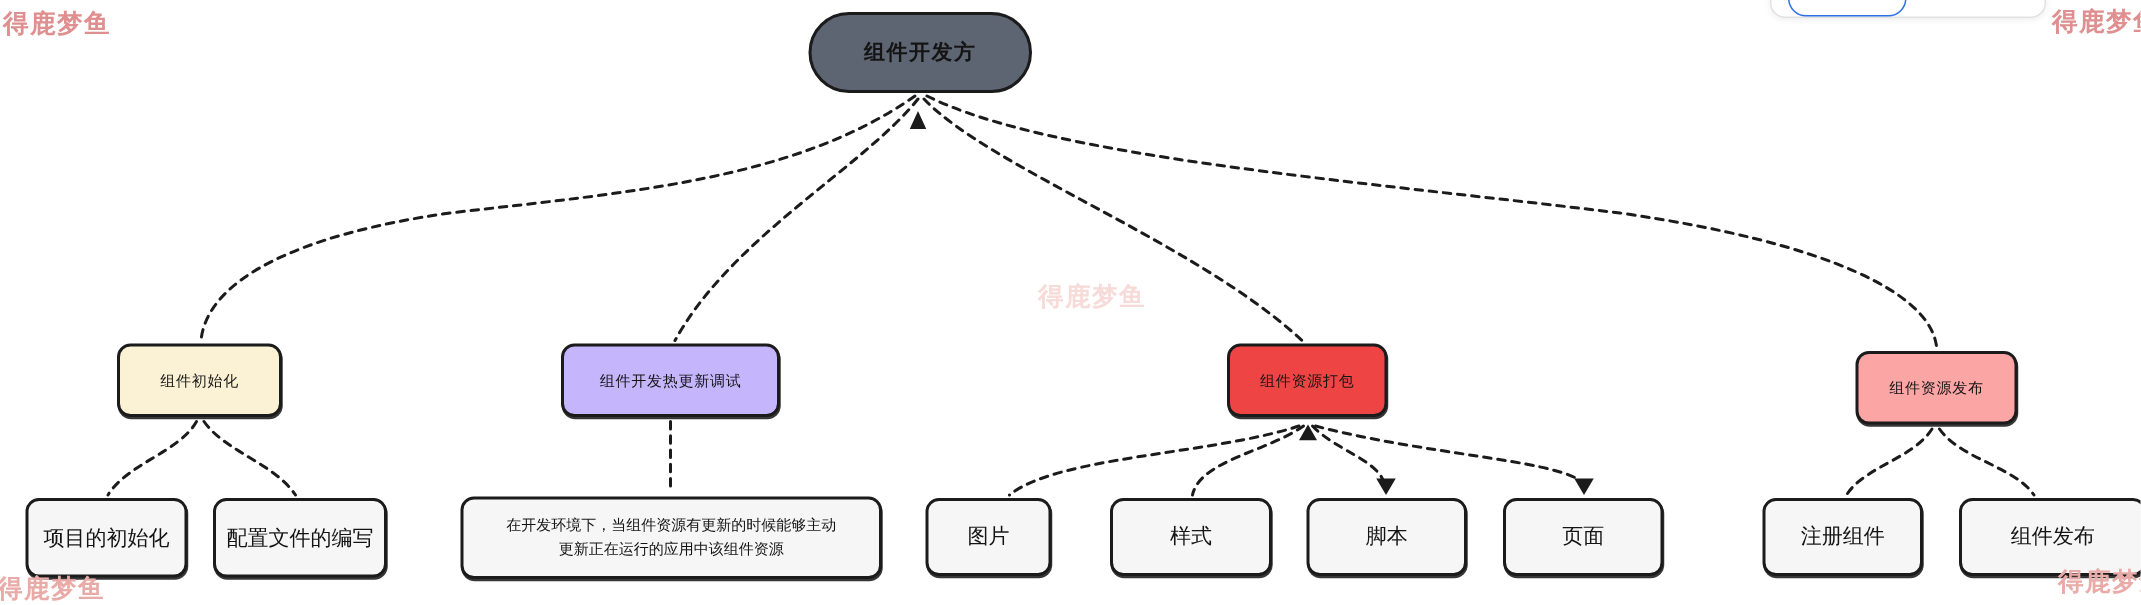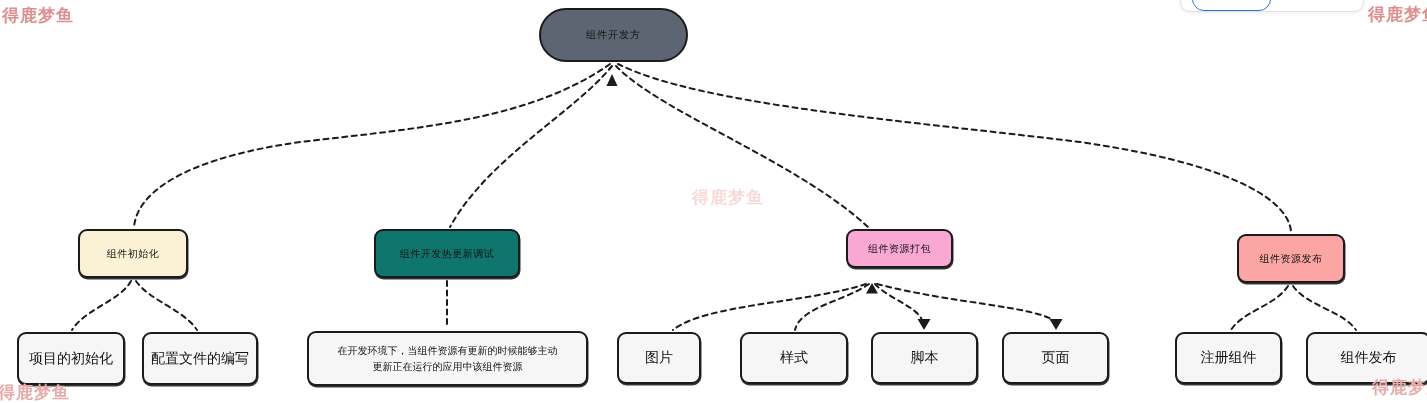--- a/index.html
+++ b/index.html
@@ -13,21 +13,21 @@
   svg.wires path.dash { fill:none; stroke:#1b1b1b; stroke-width:2; stroke-dasharray:5 4.5; stroke-linecap:round; }
   svg.wires polygon.arrow { fill:#1b1b1b; stroke:none; }
 
   .node {
     position:absolute; display:flex; align-items:center; justify-content:center;
     border:2px solid #1b1b1b; border-radius:9px; background:#f6f6f6;
     color:#141414; font-size:14px; text-align:center;
     box-shadow:0.5px 1.5px 0 rgba(20,20,20,0.85);
   }
   .node.root {
-    border-radius:28px; border-width:2.5px; font-size:10px; font-weight:400;
+    border-radius:28px; border-width:2.5px; font-size:14px; font-weight:700;
     letter-spacing:1px; box-shadow:none;
   }
   .node.branch { font-size:10px; font-weight:500; letter-spacing:0.5px; }
   .node.note { font-size:10px; line-height:1.6; padding:4px 26px; }
 
   .watermark {
     position:absolute; font-size:17px; font-weight:700; letter-spacing:1px;
     white-space:nowrap; pointer-events:none;
   }
 
@@ -69,22 +69,22 @@
     <polygon class="arrow" points="1056,330 1049.5,319 1062.5,319"></polygon>
     <polygon class="arrow" points="872,283 866,293.5 878,293.5"></polygon>
 
     <path class="dash" d="M 1288 286 C 1275 306, 1243 311, 1231 330"></path>
     <path class="dash" d="M 1293 286 C 1307 306, 1343 311, 1356 330"></path>
   </svg>
 
   <div class="node root" style="left: 539px; top: 8px; width: 149px; height: 54px; background: rgb(93, 101, 115);">组件开发方</div>
 
   <div class="node branch" style="left: 78px; top: 229px; width: 110px; height: 49px; background: rgb(251, 242, 213);">组件初始化</div>
-  <div class="node branch" style="left: 374px; top: 229px; width: 146px; height: 49px; background: #0f766e;">组件开发热更新调试</div>
-  <div class="node branch" style="left: 818px; top: 229px; width: 107px; height: 39px; background: #f9a8d4; margin-left: 28px;">组件资源打包</div>
+  <div class="node branch" style="left: 374px; top: 229px; width: 146px; height: 49px; background: #c4b5fd;">组件开发热更新调试</div>
+  <div class="node branch" style="left: 818px; top: 229px; width: 107px; height: 49px; background: #ef4444;">组件资源打包</div>
   <div class="node branch" style="left: 1237px; top: 234px; width: 108px; height: 49px; background: #fca5a5;">组件资源发布</div>
 
   <div class="node" style="left:17px; top:332px; width:108px; height:53px;">项目的初始化</div>
   <div class="node" style="left:142px; top:332px; width:116px; height:53px;">配置文件的编写</div>
   <div class="node note" style="left:307px; top:331px; width:281px; height:55px;">在开发环境下，当组件资源有更新的时候能够主动更新正在运行的应用中该组件资源</div>
   <div class="node" style="left:617px; top:332px; width:84px; height:52px;">图片</div>
   <div class="node" style="left:740px; top:332px; width:108px; height:52px;">样式</div>
   <div class="node" style="left:871px; top:332px; width:107px; height:52px;">脚本</div>
   <div class="node" style="left:1002px; top:332px; width:107px; height:52px;">页面</div>
   <div class="node" style="left:1175px; top:332px; width:107px; height:52px;">注册组件</div>

